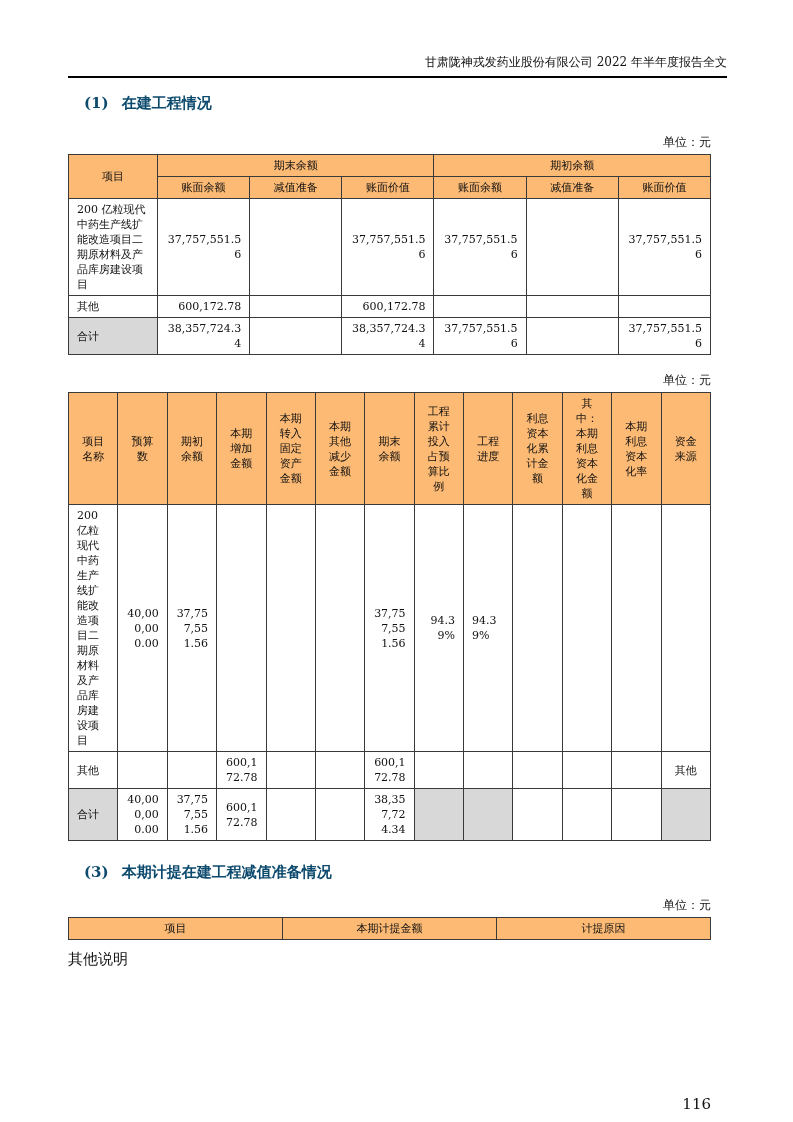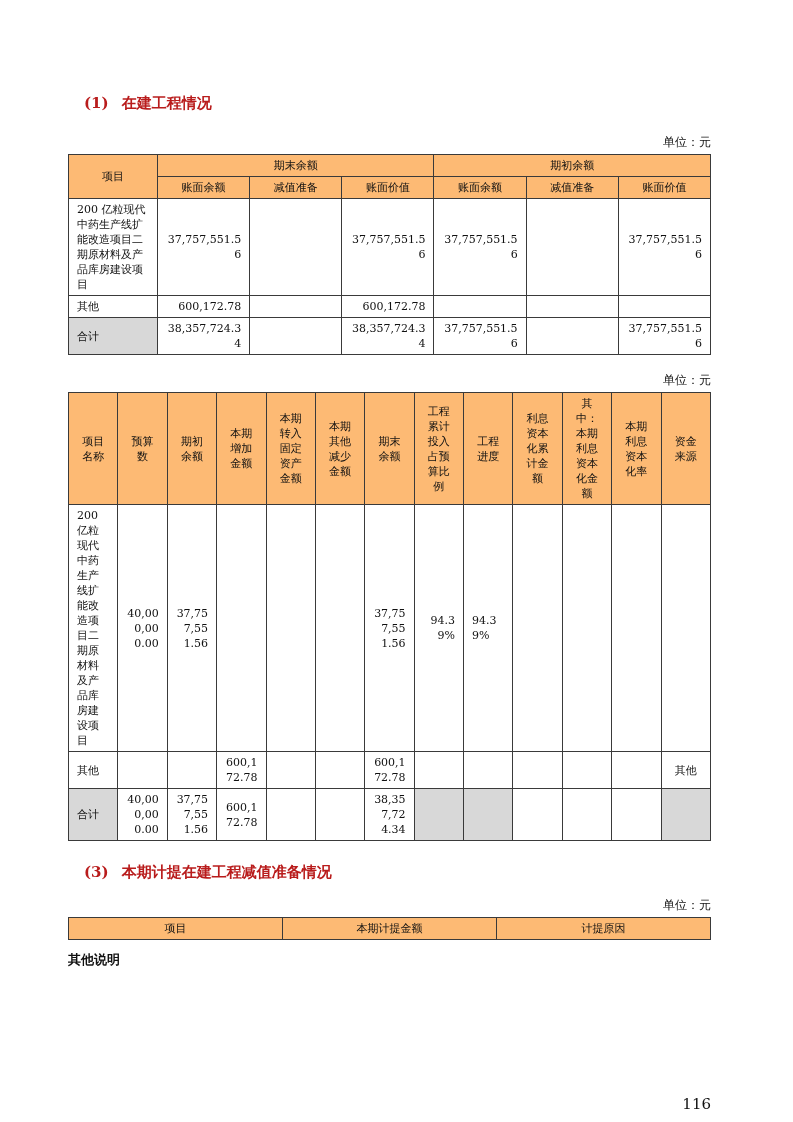--- a/index.html
+++ b/index.html
@@ -12,21 +12,21 @@
     overflow:hidden;
   }
   .report-header {
     position:absolute; top:55px; left:68px; width:659px;
     text-align:right; font-size:12px; line-height:15px;
     border-bottom:2px solid #000; padding-bottom:6px;
   }
   .content { position:absolute; left:68px; top:76px; width:643px; }
   .section-heading {
     margin:0; padding-left:16px; font-size:15px; line-height:15px;
-    font-weight:bold; color:#b91c1c;
+    font-weight:bold; color:#0c4a6e;
   }
   .section-heading .sec-num { margin-right:13px; }
   .mt-s1 { margin-top:20px; }
   .mt-s2 { margin-top:24px; }
   .unit-label { margin-top:24px; text-align:right; font-size:12px; line-height:15px; }
   .unit-tight { margin-top:18px; }
   table {
     width:643px; border-collapse:collapse; table-layout:fixed;
     font-size:11px; line-height:15px; margin-top:4px;
   }
@@ -35,31 +35,34 @@
     padding:3px 8px;
     vertical-align:middle;
     font-weight:normal;
   }
   th { background:#fdba74; text-align:center; }
   td.name { text-align:left; word-break:break-all; }
   td.num  { text-align:right; word-break:break-all; }
   td.pctl { text-align:left; word-break:break-all; }
   td.ctr  { text-align:center; }
   td.shade { background:#d8d8d8;margin-top:22px; }
-  .other-notes { margin-top:12px; font-size:13px; line-height:15px;font-weight:bold; }
+  .other-notes { margin-top:12px; font-size:15px; line-height:15px; }
   .page-number {
     position:absolute; top:1095px; left:68px; width:643px;
     text-align:right; font-size:15px;
   }
 </style>
 </head>
 <body>
 
 <div class="page">
 
+  <div class="report-header">
+    <span>甘肃陇神戎发药业股份有限公司 2022 年半年度报告全文</span>
+  </div>
 
   <div class="content">
 
     <h2 class="section-heading mt-s1">
       <span class="sec-num">(1)</span><span>在建工程情况</span>
     </h2>
     <div class="unit-label">单位：元</div>
 
     <table>
       <colgroup>

